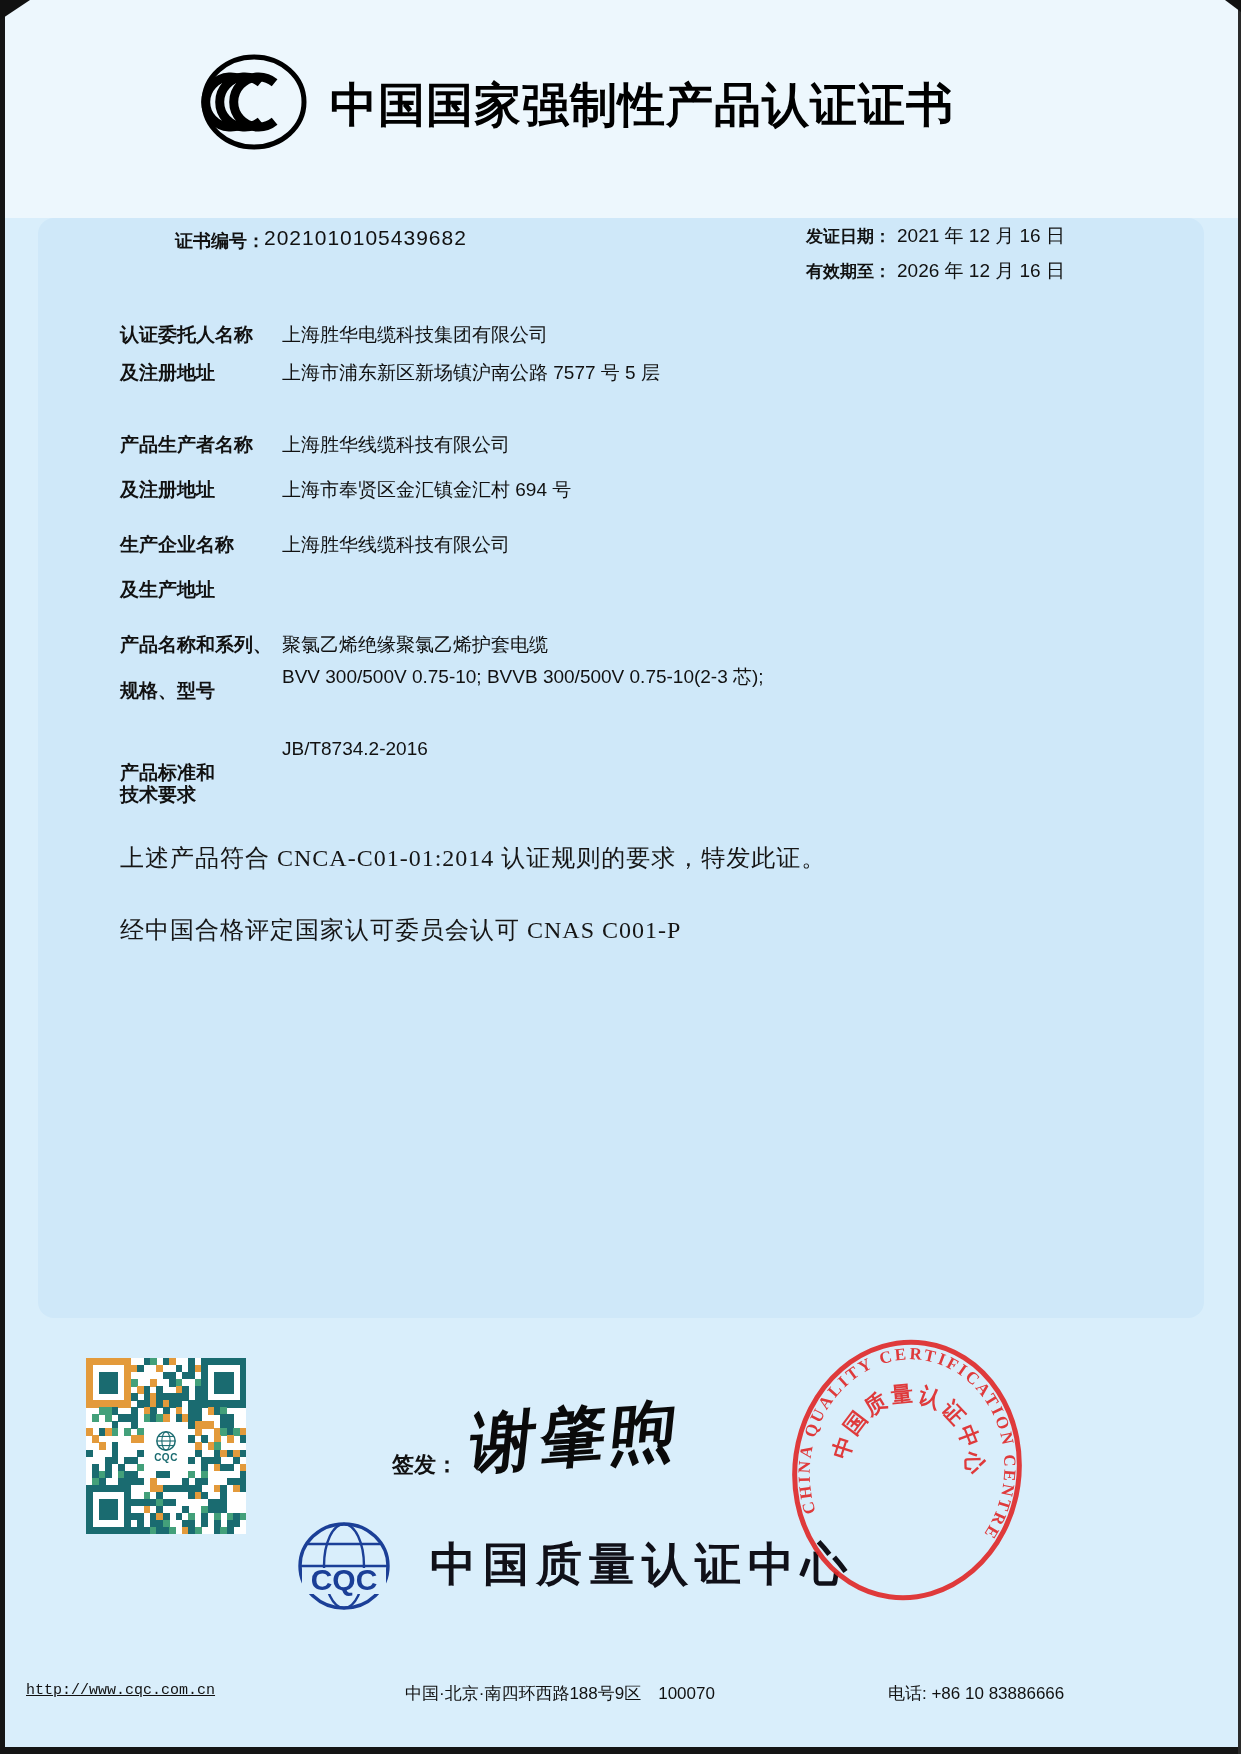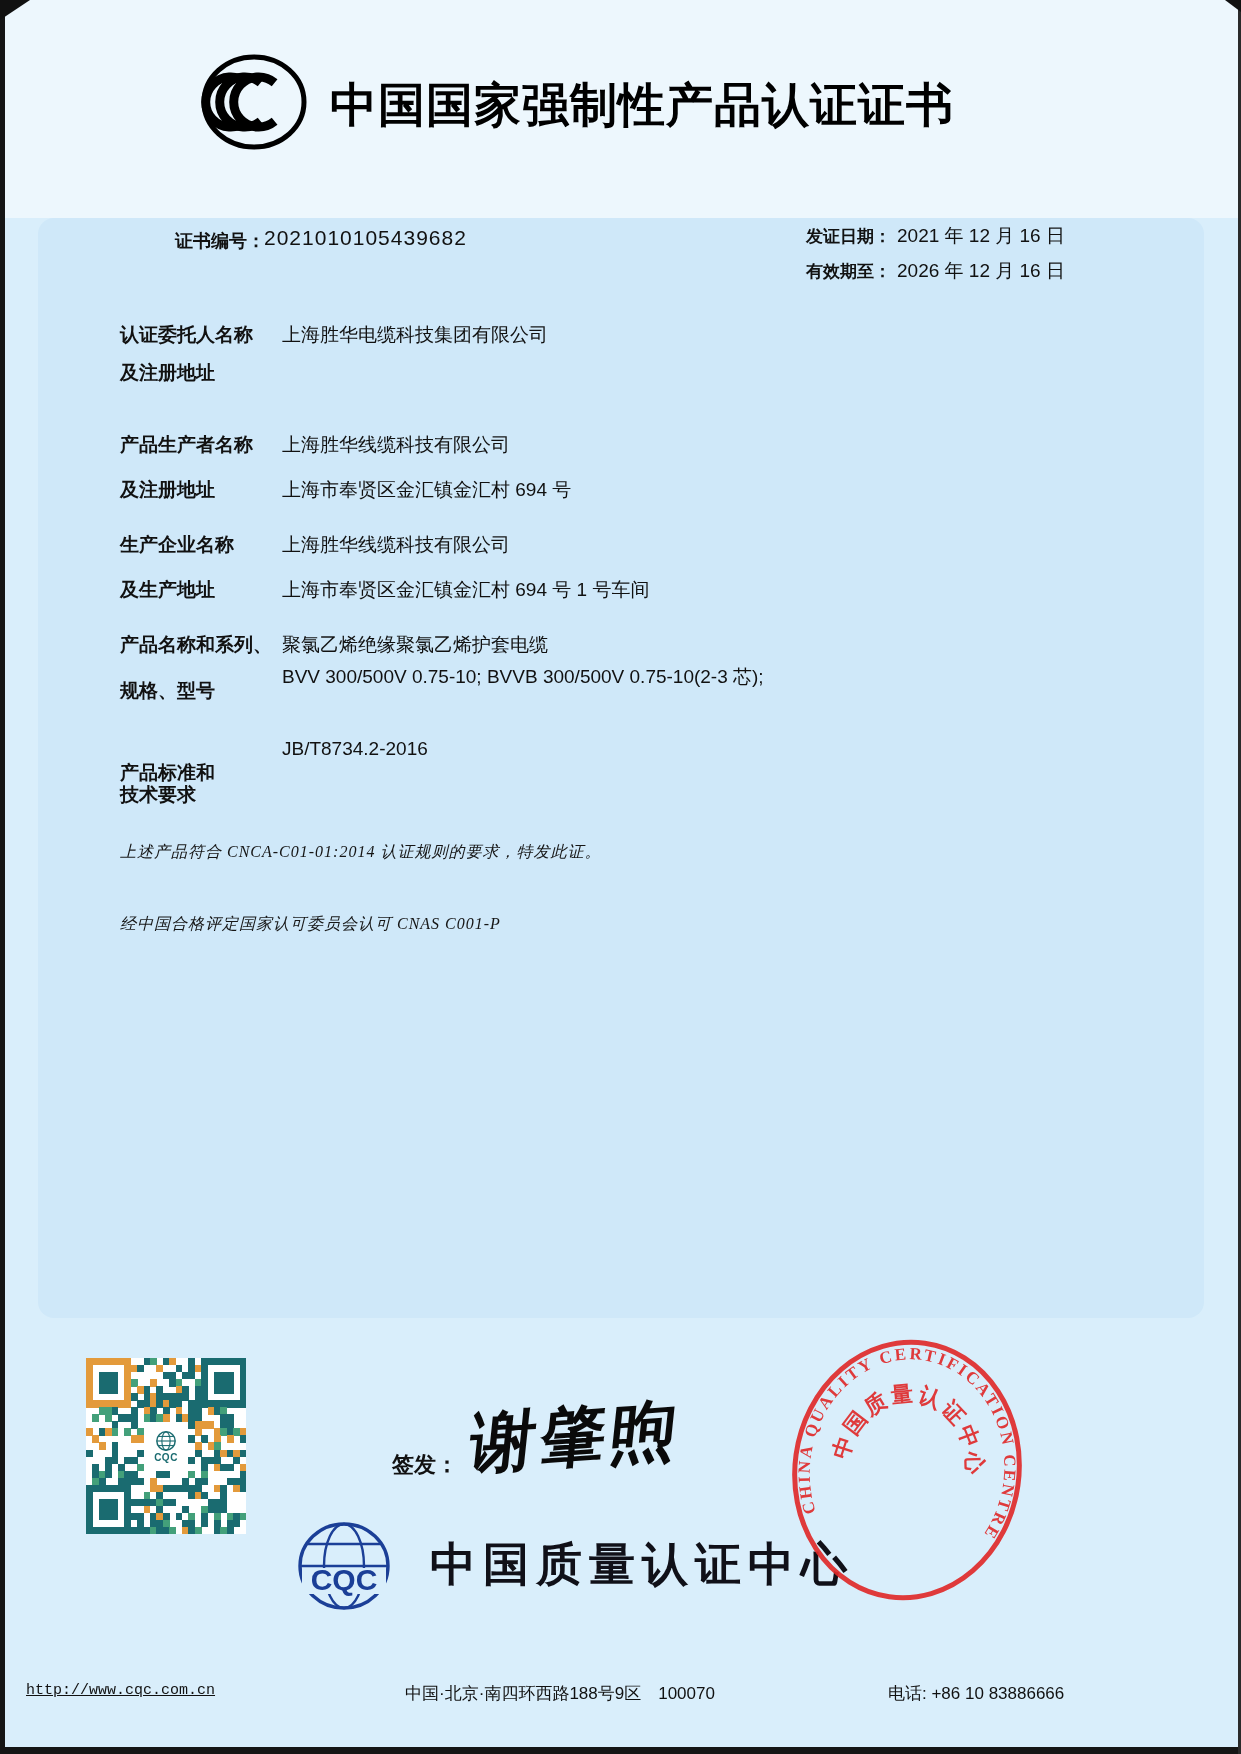--- a/index.html
+++ b/index.html
@@ -31,22 +31,22 @@
   .certno-label{position:absolute;left:175px;top:229px;font-size:18px;}
   .certno-value{position:absolute;left:264px;top:226px;font-size:21px;letter-spacing:1px;}
   .date-line{position:absolute;left:806px;font-size:17px;}
   .date-line .val{font-family:"Liberation Sans",sans-serif;font-weight:400;font-size:19px;margin-left:6px;}
   .issue-line{top:223px;}
   .valid-line{top:258px;}
 
   .flabel{position:absolute;left:120px;font-size:19px;font-weight:700;white-space:nowrap;}
   .fvalue{position:absolute;left:282px;font-size:19px;font-weight:400;white-space:nowrap;}
 
-  .stmt{position:absolute;left:120px;width:680px;font-size:16px;letter-spacing:1px;
-        font-family:"Liberation Serif",serif;color:#161616;white-space:nowrap;font-style:italic;}
+  .stmt{position:absolute;left:120px;width:680px;font-size:24px;letter-spacing:1px;
+        font-family:"Liberation Serif",serif;color:#161616;white-space:nowrap;}
 
   .verify-note{position:absolute;left:0;top:1322px;width:1100px;text-align:center;
                font-size:14px;color:#1d3f63;letter-spacing:.5px;}
 
   
   .qr{position:absolute;left:86px;top:1358px;width:160px;height:176px;background:#fff;}
   .qr .m{position:absolute;width:4.2%;height:4.2%;}
   .qr-logo{position:absolute;left:50%;top:50%;width:42px;height:48px;margin:-24px 0 0 -21px;
            background:#fff;display:flex;flex-direction:column;align-items:center;justify-content:center;}
   .qr-logo .glyph{width:22px;height:22px;}
@@ -102,30 +102,30 @@
   <div class="date-line issue-line kai">
     <span>发证日期：</span><span class="val">2021 年 12 月 16 日</span>
   </div>
   <div class="date-line valid-line kai">
     <span>有效期至：</span><span class="val">2026 年 12 月 16 日</span>
   </div>
 
   <div class="flabel" style="top:322px">认证委托人名称</div>
   <div class="flabel" style="top:360px">及注册地址</div>
   <div class="fvalue" style="top:322px">上海胜华电缆科技集团有限公司</div>
+  <div class="fvalue" style="top:360px">上海市浦东新区新场镇沪南公路 7577 号 5 层</div>
 
   <div class="flabel" style="top:432px">产品生产者名称</div>
   <div class="flabel" style="top:477px">及注册地址</div>
   <div class="fvalue" style="top:432px">上海胜华线缆科技有限公司</div>
   <div class="fvalue" style="top:477px">上海市奉贤区金汇镇金汇村 694 号</div>
 
   <div class="flabel" style="top:532px">生产企业名称</div>
   <div class="flabel" style="top:577px">及生产地址</div>
   <div class="fvalue" style="top:532px">上海胜华线缆科技有限公司</div>
-  <div class="fvalue" style="top:577px">上海市奉贤区金汇镇金汇村 694 号 1 号车间</div>
 
   <div class="flabel" style="top:632px">产品名称和系列、</div>
   <div class="flabel" style="top:678px">规格、型号</div>
   <div class="fvalue" style="top:632px">聚氯乙烯绝缘聚氯乙烯护套电缆</div>
   <div class="fvalue" style="top:664px">BVV 300/500V 0.75-10; BVVB 300/500V 0.75-10(2-3 芯);</div>
 
   <div class="flabel" style="top:760px">产品标准和</div>
   <div class="flabel" style="top:782px">技术要求</div>
   <div class="fvalue" style="top:738px">JB/T8734.2-2016</div>
 

